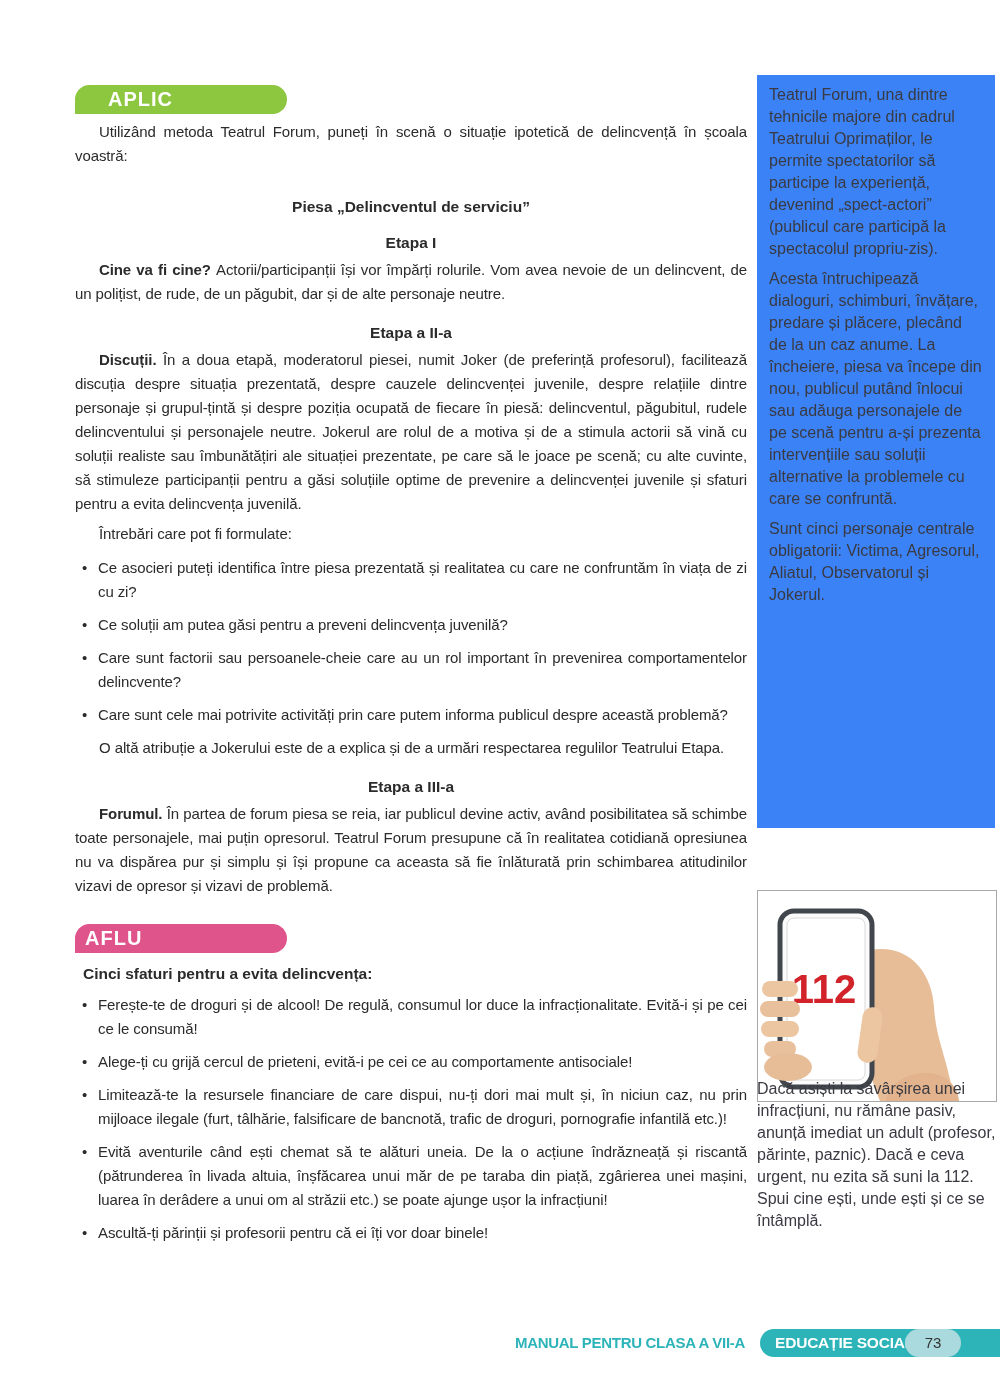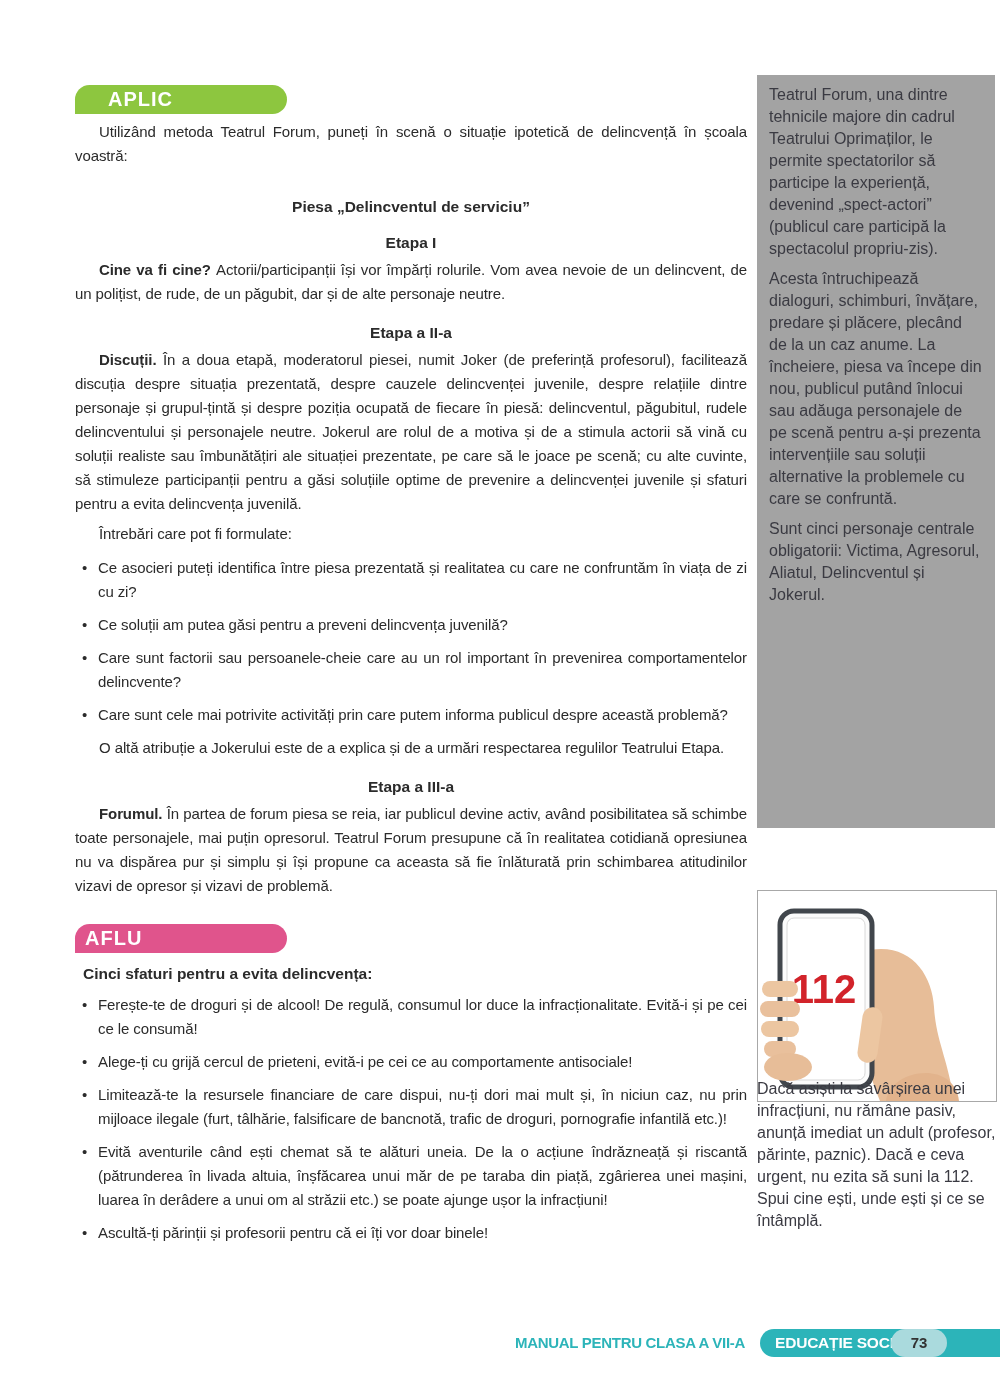--- a/index.html
+++ b/index.html
@@ -32,21 +32,21 @@
     position:relative;padding-left:23px;margin:0 0 9px;
     font-size:15px;line-height:24px;text-align:justify;letter-spacing:-0.1px;
   }
   ul.dots li::before{
     content:"•";position:absolute;left:7px;top:0;font-size:15px;color:#2b2b2b;
   }
   .tips-head{margin:12px 0 0;font-size:15.5px;font-weight:bold;text-indent:8px;}
   
   .side-panel{
     position:absolute;left:757px;top:75px;width:238px;height:753px;
-    background:#a3a3a3;box-sizing:border-box;padding:9px 12px;overflow:hidden;
+    background:#3b82f6;box-sizing:border-box;padding:9px 12px;overflow:hidden;
   }
   .side-panel p{
     margin:0 0 8px;font-size:16px;line-height:22px;color:#3a3a42;
   }
   .photo-box{
     position:absolute;left:757px;top:853px;width:240px;height:212px;
     box-sizing:border-box;border:1px solid #a8a8a8;background:#ffffff;margin-top:37px;
   }
   .photo-box svg{display:block;width:238px;height:210px;}
   .side-caption{
@@ -60,23 +60,23 @@
   }
   .footer-badge{
     position:absolute;left:760px;top:1329px;width:240px;height:28px;
     background:#2cb4b9;border-radius:14px 0 0 14px;
   }
   .footer-badge .subject{
     position:absolute;left:15px;top:0;height:28px;line-height:28px;
     color:#ffffff;font-weight:bold;font-size:15.5px;letter-spacing:-0.2px;
   }
   .footer-badge .page-pill{
-    position:absolute;left:131px;top:0;width:56px;height:28px;line-height:28px;
+    position:absolute;left:145px;top:0;width:56px;height:28px;line-height:28px;
     background:#aadadd;border-radius:14px;text-align:center;
-    color:#333333;font-weight:bold;font-size:15px;
+    color:#333333;font-weight:normal;font-size:15px;
   }
 </style>
 </head>
 <body>
 
 <div class="page">
 
   <div class="main-col">
 
     <span class="badge badge-green">APLIC</span>
@@ -118,21 +118,21 @@
       <li>Limitează-te la resursele financiare de care dispui, nu-ți dori mai mult și, în niciun caz, nu prin mijloace ilegale (furt, tâlhărie, falsificare de bancnotă, trafic de droguri, pornografie infantilă etc.)!</li>
       <li>Evită aventurile când ești chemat să te alături uneia. De la o acțiune îndrăzneață și riscantă (pătrunderea în livada altuia, înșfăcarea unui măr de pe taraba din piață, zgârierea unei mașini, luarea în derâdere a unui om al străzii etc.) se poate ajunge ușor la infracțiuni!</li>
       <li>Ascultă-ți părinții și profesorii pentru că ei îți vor doar binele!</li>
     </ul>
 
   </div>
 
   <div class="side-panel">
     <p>Teatrul Forum, una dintre tehnicile majore din cadrul Teatrului Oprimaților, le permite spectatorilor să participe la experiență, devenind „spect-actori” (publicul care participă la spectacolul propriu-zis).</p>
     <p>Acesta întruchipează dialoguri, schimburi, învățare, predare și plăcere, plecând de la un caz anume. La încheiere, piesa va începe din nou, publicul putând înlocui sau adăuga personajele de pe scenă pentru a-și prezenta intervențiile sau soluții alternative la problemele cu care se confruntă.</p>
-    <p>Sunt cinci personaje centrale obligatorii: Victima, Agresorul, Aliatul, Delincventul și Jokerul.</p>
+    <p>Sunt cinci personaje centrale obligatorii: Victima, Agresorul, Aliatul, Observatorul și Jokerul.</p>
   </div>
 
   <div class="photo-box">
     <svg viewBox="0 0 238 210">
 
       <path d="M100,62 C148,46 174,80 176,116 C178,150 190,168 196,210 L122,210 C112,186 106,162 102,140 Z" fill="#e7bd98"></path>
       <path d="M128,210 C132,178 196,168 201,210 Z" fill="#e2b38c"></path>
 
       <rect x="22" y="20" width="92" height="176" rx="14" fill="#fbfbfb" stroke="#41464c" stroke-width="5"></rect>
       <rect x="29" y="27" width="78" height="162" rx="7" fill="#ffffff" stroke="#d8d8d8" stroke-width="1"></rect>

